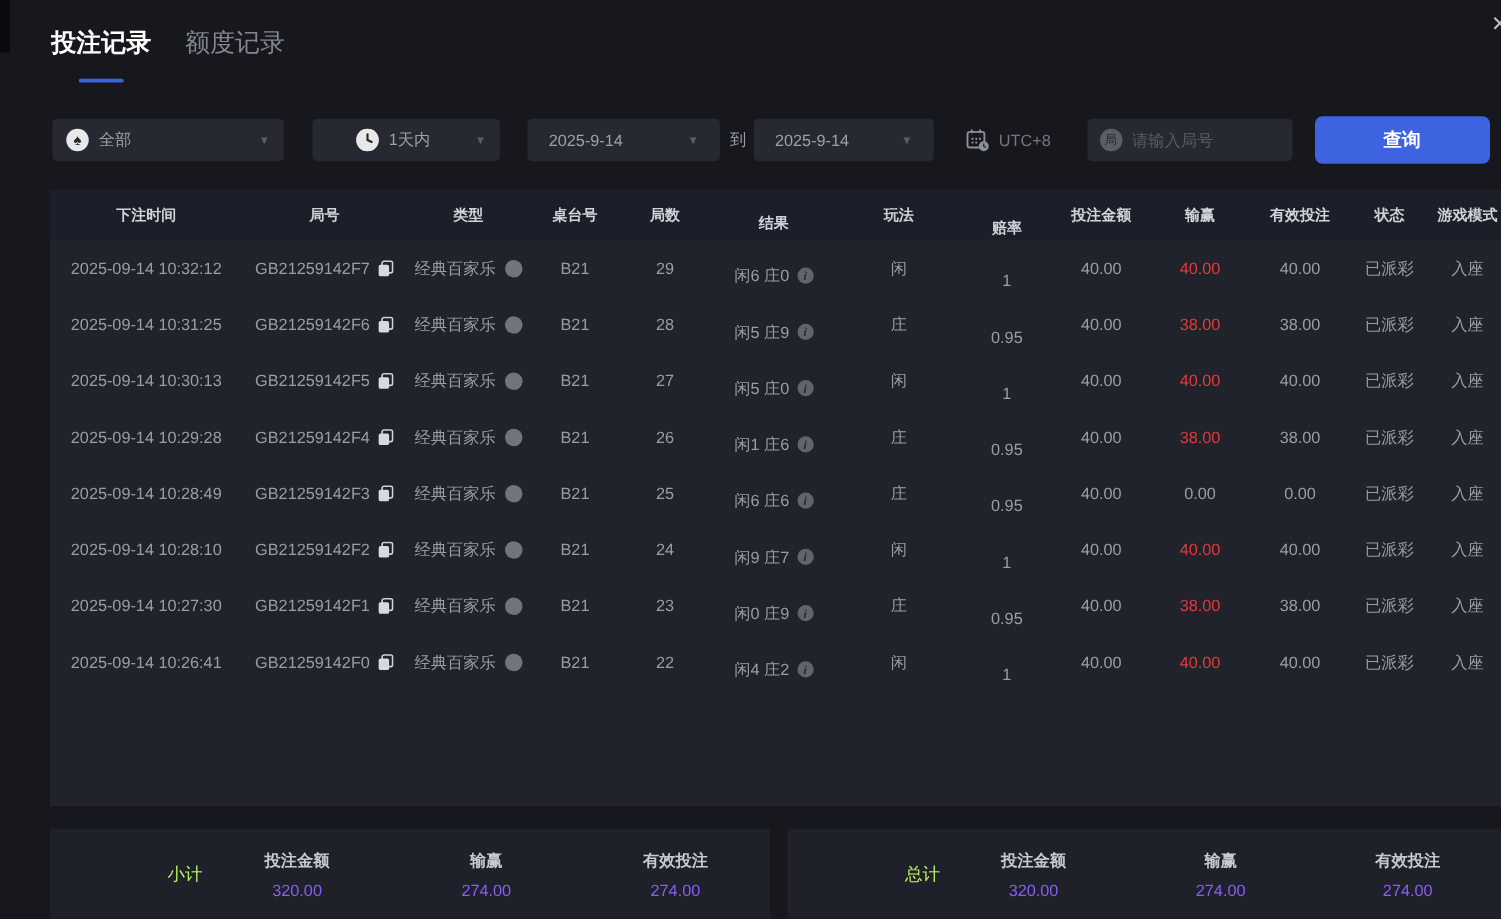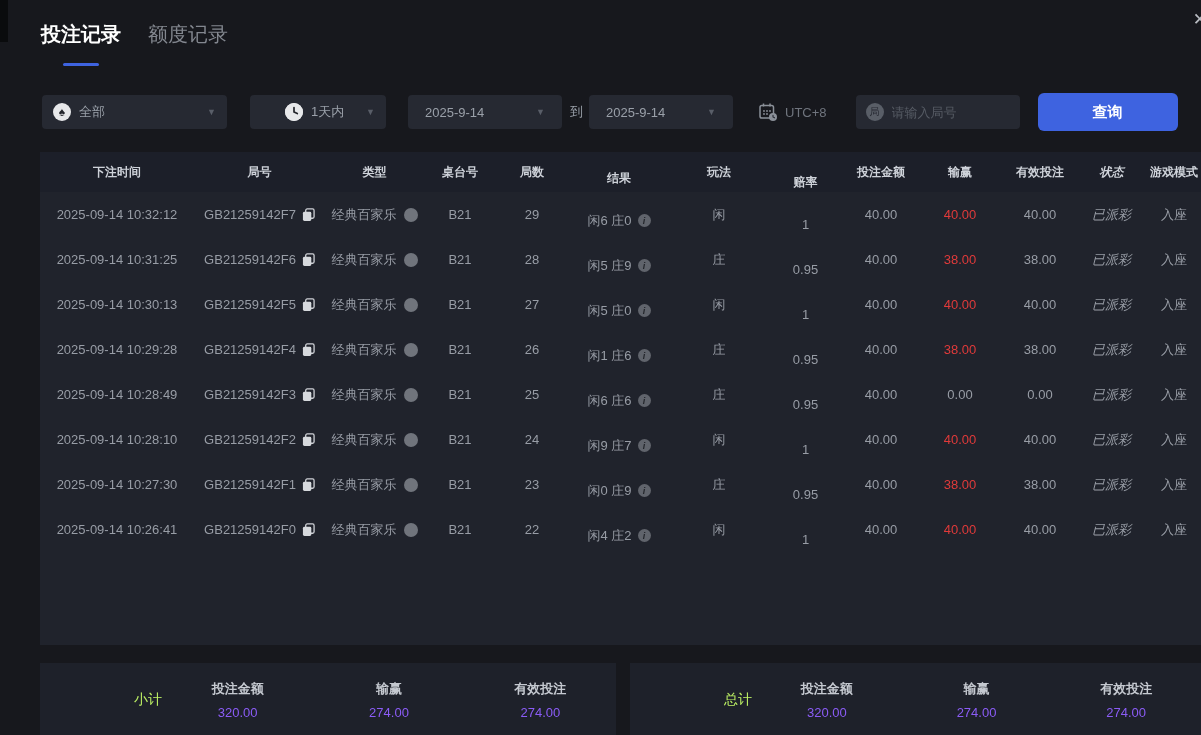--- a/index.html
+++ b/index.html
@@ -30,21 +30,21 @@
   }
   .dd { justify-content: space-between; padding: 0 11px; }
   .dd-left { display: flex; align-items: center; }
   .arrow { font-size: 9px; color: #595e68; margin-left: 8px; }
   .circle-icon {
     width: 18px; height: 18px; border-radius: 50%; background: #e7e8ea; color: #23252b;
     display: inline-flex; align-items: center; justify-content: center;
     font-size: 12px; line-height: 1; margin-right: 8px; flex: none;
   }
   .dd1 { width: 185px; }
-  .dd2 { width: 136px; margin-left: 23px; padding-left: 35px; }
+  .dd2 { width: 150px; margin-left: 23px; padding-left: 35px; }
   .date { padding: 0 17px; justify-content: space-between; }
   .date1 { width: 154px; margin-left: 22px; }
   .date2 { width: 144px; margin-left: 6px; }
   .to-label { margin-left: 8px; color: #9aa0a9; font-size: 13px; }
   .tz { display: flex; align-items: center; margin-left: 25px; color: #70757e; font-size: 13px; }
   .tz svg { margin-right: 7px; }
   .round-input-wrap { margin-left: 29px; width: 164px; padding: 0 10px; }
   .round-circle { width: 18px; height: 18px; border-radius: 50%; background: #595e67; color: #262932;
     display: inline-flex; align-items: center; justify-content: center; font-size: 10px; margin-right: 8px; flex: none; }
   .round-input {
@@ -64,21 +64,21 @@
   .th { font-size: 12px; font-weight: bold; color: #ced2d9; text-align: center; flex: none; }
   .trow { display: flex; height: 45px; align-items: center; }
   .td {
     font-size: 13px; color: #989da6; flex: none;
     display: flex; align-items: center; justify-content: center; white-space: nowrap;
   }
   .red { color: #e03a3a; }
   .col0 { width: 154px; } .col1 { width: 131px; } .col2 { width: 99px; }
   .col3 { width: 72px; }  .col4 { width: 72px; }  .col5 { width: 102px; margin-top: 12px; }
   .col6 { width: 98px; }  .col7 { width: 75px; margin-top: 20px; }  .col8 { width: 76px; }
-  .col9 { width: 82px; }  .col10 { width: 78px; } .col11 { width: 65px; font-style: italic; }
+  .col9 { width: 82px; }  .col10 { width: 78px; } .col11 { width: 65px; }
   .col12 { width: 60px; }
   .copy-icon { margin-left: 6px; display: inline-flex; cursor: pointer; }
   .type-dot { width: 14px; height: 14px; border-radius: 50%; background: #70747c; margin-left: 7px; flex: none; }
   .info-icon {
     width: 13px; height: 13px; border-radius: 50%; background: #60646c; color: #24262c;
     display: inline-flex; align-items: center; justify-content: center;
     font-size: 9px; font-weight: bold; font-style: italic; margin-left: 6px; flex: none; cursor: pointer;
   }
 
   

